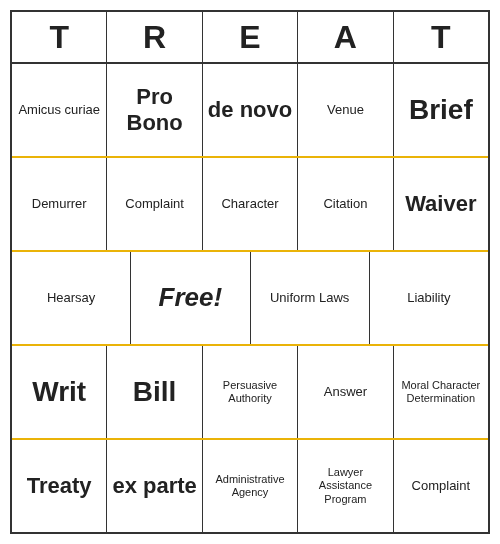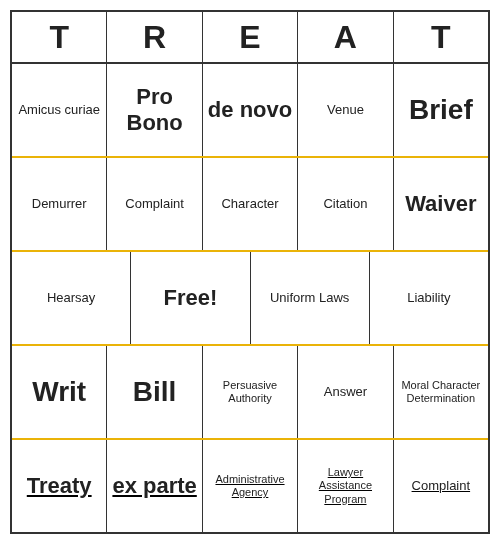--- a/index.html
+++ b/index.html
@@ -44,21 +44,20 @@
       flex: 1;
     }
     .row {
       display: flex;
       flex-direction: row;
       flex: 1;
       border-bottom: 2px solid #eab308;
     }
     .row:last-child {
       border-bottom: none;
-      text-decoration: underline;
     }
     .cell {
       flex: 1;
       display: flex;
       align-items: center;
       justify-content: center;
       text-align: center;
       border-right: 1px solid #333;
       padding: 4px;
       font-size: 13px;
@@ -74,22 +73,23 @@
     }
     .cell.xlarge {
       font-size: 28px;
       font-weight: bold;
     }
     .cell.medium {
       font-size: 22px;
       font-weight: bold;
     }
     .cell.free {
-      font-size: 22px;
+      font-size: 26px;
       font-weight: bold;
+      font-style: italic;
     }
     .cell.small {
       font-size: 11px;
       text-align: center;
     }
   </style>
 </head>
 <body>
 
 <div class="bingo-card">

